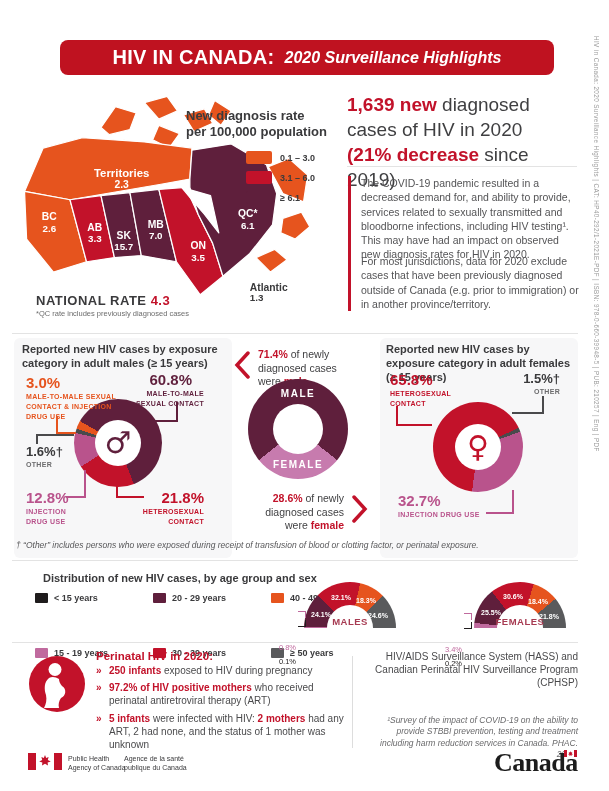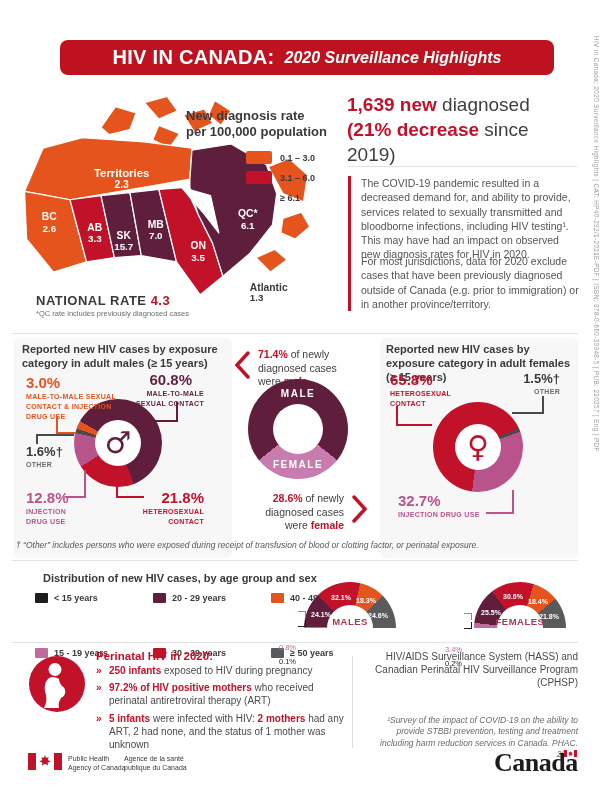--- a/index.html
+++ b/index.html
@@ -134,20 +134,21 @@
   </div>
 
   <div class="abs natrate" style="left:36px;top:293px;">
     <span>NATIONAL RATE</span>
     <b>4.3</b>
   </div>
   <div class="abs map-foot" style="left:36px;top:309px;">*QC rate includes previously diagnosed cases</div>
 
   <div class="abs headline" style="left:347px;top:92px;width:232px;">
     <div><b>1,639 new</b><span> diagnosed</span></div>
+    <div>cases of HIV in 2020</div>
     <div><b>(21% decrease</b><span> since 2019)</span></div>
   </div>
   <div class="hr" style="left:347px;top:166px;width:230px;"></div>
   <div class="abs note" style="left:348px;top:176px;width:218px;">The COVID-19 pandemic resulted in a decreased demand for, and ability to provide, services related to sexually transmitted and bloodborne infections, including HIV testing¹. This may have had an impact on observed new diagnosis rates for HIV in 2020.</div>
   <div class="abs note" style="left:348px;top:254px;width:218px;">For most jurisdictions, data for 2020 exclude cases that have been previously diagnosed outside of Canada (e.g. prior to immigration) or in another province/territory.</div>
 
   <div class="hr" style="left:12px;top:333px;width:566px;"></div>
 
   <div class="panel" style="left:14px;top:338px;width:218px;height:220px;"></div>
   <div class="panel" style="left:380px;top:338px;width:198px;height:220px;"></div>

